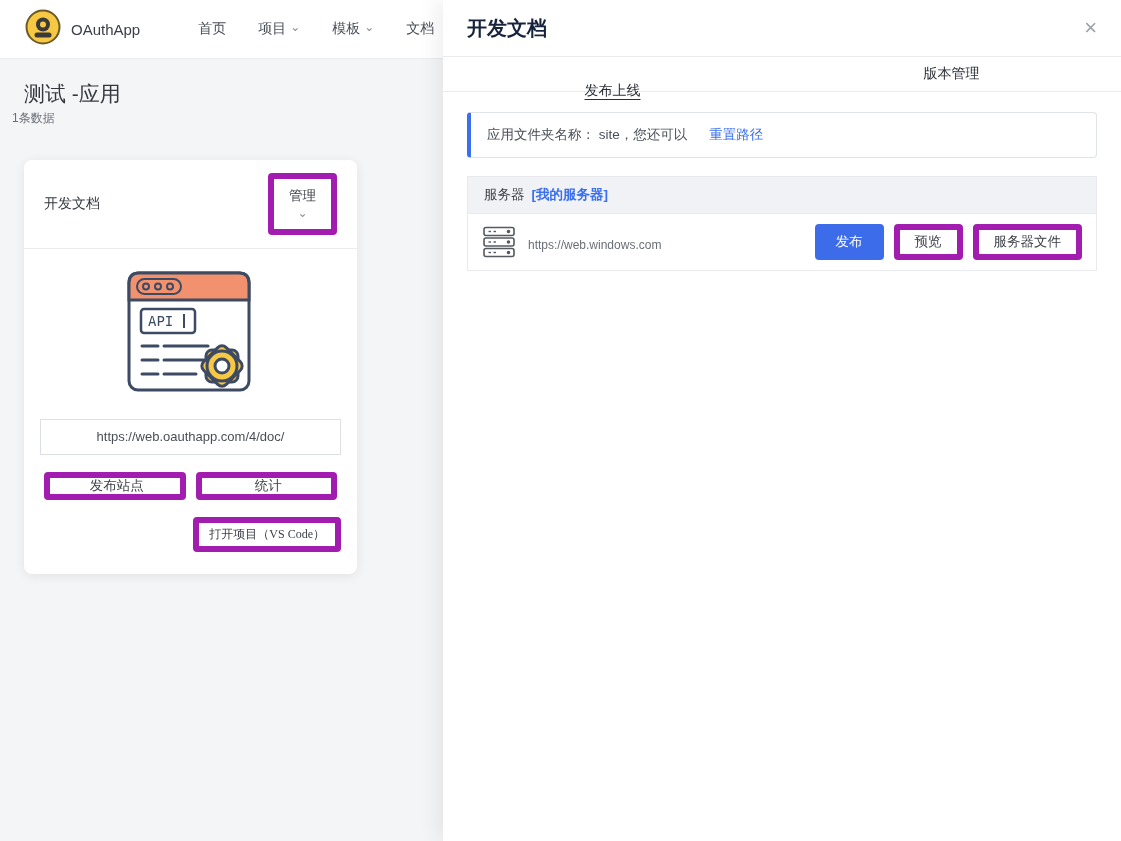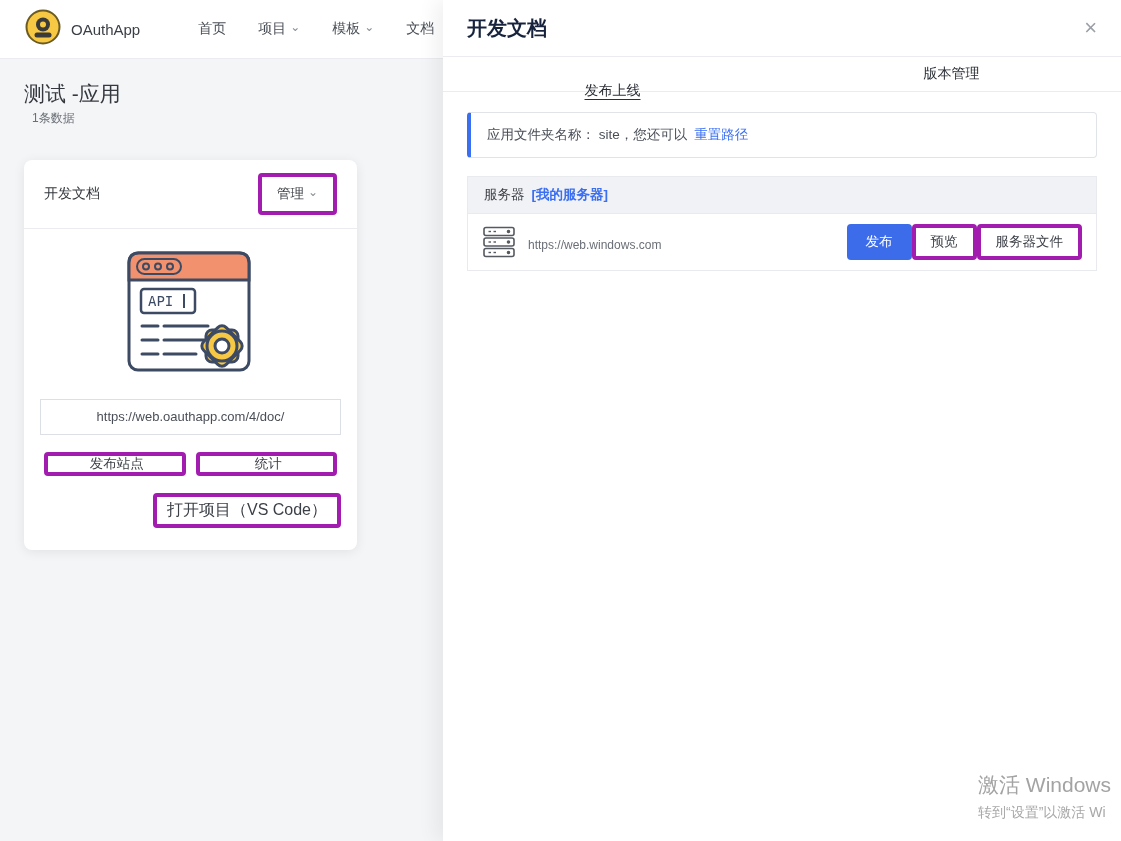--- a/index.html
+++ b/index.html
@@ -11,68 +11,68 @@
   .navbar { position:absolute; top:0; left:0; width:100%; height:59px; background:#fff;
             border-bottom:1px solid #ececf0; display:flex; align-items:center; padding:0 24px; }
   .brand { display:flex; align-items:center; gap:9px; cursor:pointer; }
   .brand-text { font-size:15px; color:#3b3f46; }
   .nav-items { display:flex; align-items:flex-end; gap:32px; margin-left:58px; }
   .nav-item { font-size:14px; color:#4a4f57; cursor:pointer; display:flex; align-items:center; gap:4px; text-decoration:none; }
   .caret { font-size:12px; color:#8a8f98; line-height:1; transform:translateY(-2px); }
 
   
   .page-title { position:absolute; left:24px; top:80px; font-size:21px; font-weight:500; color:#35393f; }
-  .page-subtitle { position:absolute; left:32px; top:110px; font-size:12px; color:#6a6f76; }
+  .page-subtitle { position:absolute; left:12px; top:110px; font-size:12px; color:#6a6f76; }
 
   .card { position:absolute; left:24px; top:160px; width:333px; background:#fff; border-radius:8px;
           box-shadow:0 2px 12px rgba(0,0,0,0.08); }
   .card-header { display:flex; align-items:center; justify-content:space-between;
                  padding:13px 20px; border-bottom:1px solid #ececf0; }
   .card-title { font-size:14px; color:#33373d; }
   .btn { display:inline-flex; align-items:center; justify-content:center; gap:4px;
-         background:#fff; border:4px solid #a21caf; border-radius:4px; color:#3b3f46;
-         font-size:13.5px; padding:8px 15px; cursor:pointer; font-family:Liberation Sans, sans-serif; }
+         background:#fff; border:6px solid #a21caf; border-radius:4px; color:#3b3f46;
+         font-size:13.5px; padding:8px 15px; cursor:pointer; font-family:Liberation Serif, serif;flex-direction:column; }
   .btn-primary { background:#3d6ceb; border-color:#3d6ceb; color:#fff; }
   .card-body { padding:14px 16px 16px; }
   .illustration { text-align:center; padding:6px 0 12px; }
   .url-box { border:1px solid #dcdfe6; border-radius:0; height:36px; line-height:34px;
              text-align:center; font-size:13px; color:#4a4f57; margin:0 0 17px; cursor:pointer; }
   .btn-row { display:flex; gap:10px; margin:0 4px 17px; }
   .btn-row .btn { flex:1; height:24px;padding-left:19px; }
   .open-row { text-align:right; padding-bottom:6px; }
-  .open-row .btn { font-size:16px; padding:3px 10px; border-radius:4px; }
+  .open-row .btn { font-size:12px; padding:3px 10px; border-radius:4px; }
 
   
   .drawer { position:absolute; top:0; left:443px; width:678px; height:841px; background:#fff;
             box-shadow:-8px 0 18px rgba(0,0,0,0.06); }
   .drawer-header { height:57px; display:flex; align-items:center; justify-content:space-between;
                    padding:0 24px; border-bottom:1px solid #ececf0; }
   .drawer-title { font-size:20px; font-weight:700; color:#17233d; }
   .close { font-size:22px; color:#9aa0a6; cursor:pointer; line-height:1; }
   .tabs { display:flex; height:35px; border-bottom:1px solid #ececf0; }
   .tab { flex:1; display:flex; align-items:center; justify-content:center; font-size:14px;
          color:#2b2f36; cursor:pointer; }
   .tab.active { text-decoration:underline; text-underline-offset:4px;margin-top:33px; }
   .drawer-body { padding:20px 24px; }
 
   .alert { border:1px solid #e0e3e8; border-left:4px solid #3a6ff2; border-radius:4px;
-           padding:13px 16px; font-size:13.5px; color:#4a4f57; display:flex; gap:7px; align-items:center; }
+           padding:13px 16px; font-size:13.5px; color:#4a4f57; display:flex; gap:22px; align-items:center; }
   .alert-link { color:#3a6ff2; text-decoration:none; cursor:pointer; }
 
   .server-panel { margin-top:18px; border:1px solid #e8eaee; border-radius:0; }
   .server-head { background:#f1f2f5; padding:9px 16px; font-size:13.5px; color:#3b3f46;
                  display:flex; gap:7px; align-items:center; border-bottom:1px solid #e8eaee; }
   .server-head-link { color:#3a6ff2; font-weight:700; text-decoration:none; cursor:pointer; }
   .server-row { display:flex; align-items:center; padding:10px 14px; background:#fff; }
   .server-icon { margin-right:12px; display:flex; }
   .server-info { flex:1; }
   .server-name { font-size:13.5px; color:#2f3339; }
   .server-spec { font-size:12.5px; color:#5c6168; font-style:italic; margin-left:6px; }
   .server-url { font-size:12px; color:#6a6f76; margin-top:6px; }
-  .server-actions { display:flex; gap:0; align-items:center; }
+  .server-actions { display:flex; gap:10px; align-items:center; }
   .server-actions .btn { height:36px; }
 
   
   .watermark { position:absolute; left:978px; top:771px; color:#9e9e9e; pointer-events:none; }
   .watermark-line1 { font-size:21px; color:#a3a3a3; }
   .watermark-line2 { font-size:14px; color:#a8a8a8; margin-top:5px; white-space:nowrap; }
 </style>
 </head>
 <body>
 
@@ -202,18 +202,14 @@
           <div class="server-actions">
             <button class="btn btn-primary">发布</button>
             <button class="btn">预览</button>
             <button class="btn">服务器文件</button>
           </div>
         </div>
       </div>
     </div>
   </aside>
 
-  <div class="watermark">
-    <div class="watermark-line1">激活 Windows</div>
-    <div class="watermark-line2">转到“设置”以激活 Wi</div>
-  </div>
 
 </div>
 
 </body></html>

